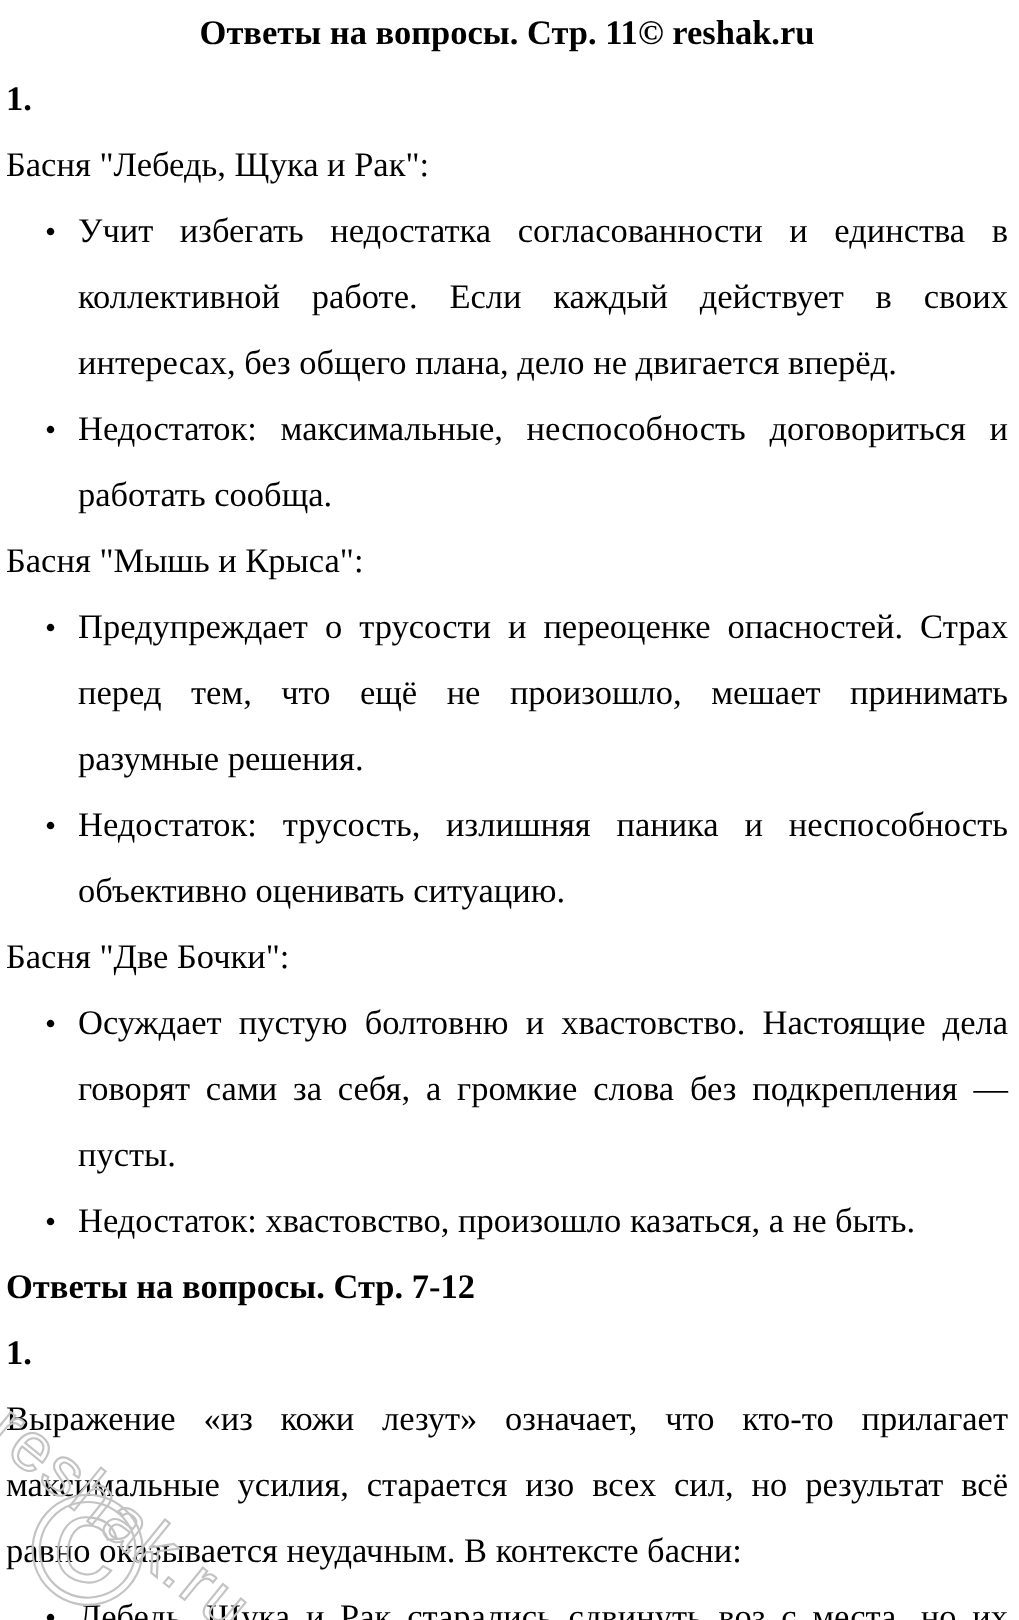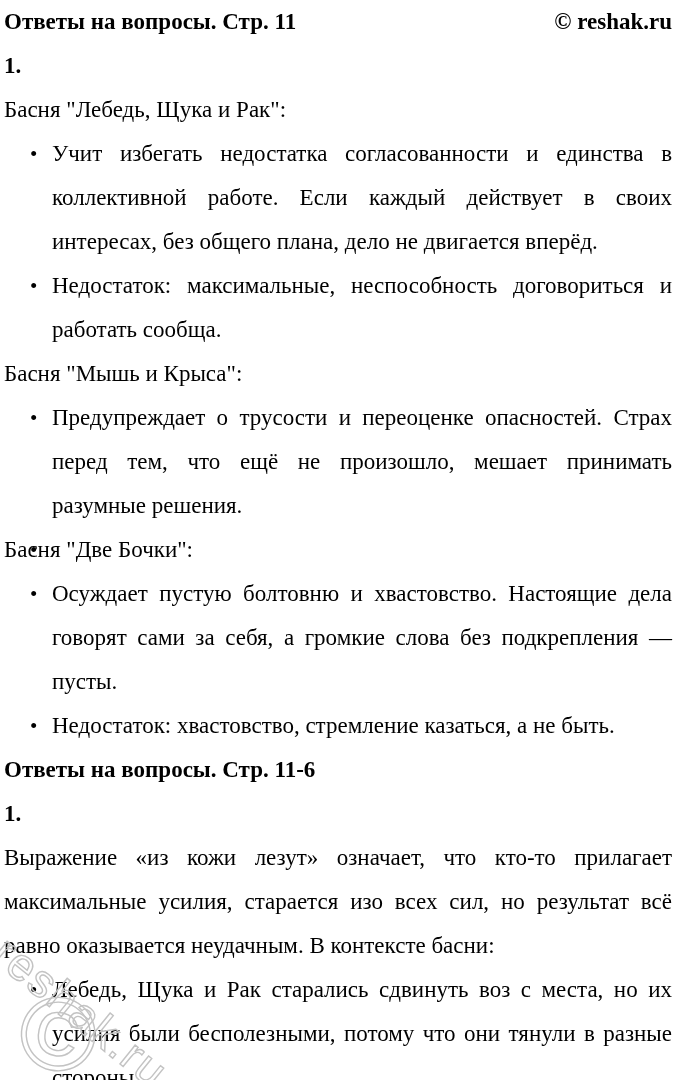--- a/index.html
+++ b/index.html
@@ -14,21 +14,21 @@
     line-height: 44px;
     color: #000000;
   }
   .doc {
     position: relative;
     z-index: 1;
     padding: 0 7px 0 4px;
   }
   .doc-header {
     display: flex;
-    justify-content: space-between;
+    justify-content: center;
     align-items: baseline;
   }
   .doc-header .title { font-weight: bold; }
   .doc-header .copyright { font-weight: bold; }
   p { margin: 0; }
   .num { font-weight: bold; }
   .section-heading { font-weight: bold; }
   .body-text { text-align: justify; }
   .bullet {
     position: relative;
@@ -95,33 +95,33 @@
   <div class="bullet">
     <span class="marker">•</span><span>Недостаток: максимальные, неспособность договориться и работать сообща.</span>
   </div>
 
   <p class="body-text">Басня "Мышь и Крыса":</p>
 
   <div class="bullet">
     <span class="marker">•</span><span>Предупреждает о трусости и переоценке опасностей. Страх перед тем, что ещё не произошло, мешает принимать разумные решения.</span>
   </div>
   <div class="bullet">
-    <span class="marker">•</span>
+    <span class="marker">•</span><span>Недостаток: трусость, излишняя паника и неспособность объективно оценивать ситуацию.</span>
   </div>
 
   <p class="body-text">Басня "Две Бочки":</p>
 
   <div class="bullet">
     <span class="marker">•</span><span>Осуждает пустую болтовню и хвастовство. Настоящие дела говорят сами за себя, а громкие слова без подкрепления — пусты.</span>
   </div>
   <div class="bullet">
-    <span class="marker">•</span><span>Недостаток: хвастовство, стремление казаться, а не быть.</span>
+    <span class="marker">•</span><span>Недостаток: хвастовство, произошло казаться, а не быть.</span>
   </div>
 
-  <p class="section-heading">Ответы на вопросы. Стр. 11-6</p>
+  <p class="section-heading">Ответы на вопросы. Стр. 7-12</p>
 
   <p class="num">1.</p>
 
   <p class="body-text">Выражение «из кожи лезут» означает, что кто-то прилагает максимальные усилия, старается изо всех сил, но результат всё равно оказывается неудачным. В контексте басни:</p>
 
   <div class="bullet">
     <span class="marker">•</span><span>Лебедь, Щука и Рак старались сдвинуть воз с места, но их усилия были бесполезными, потому что они тянули в разные стороны.</span>
   </div>
 
 </div>

